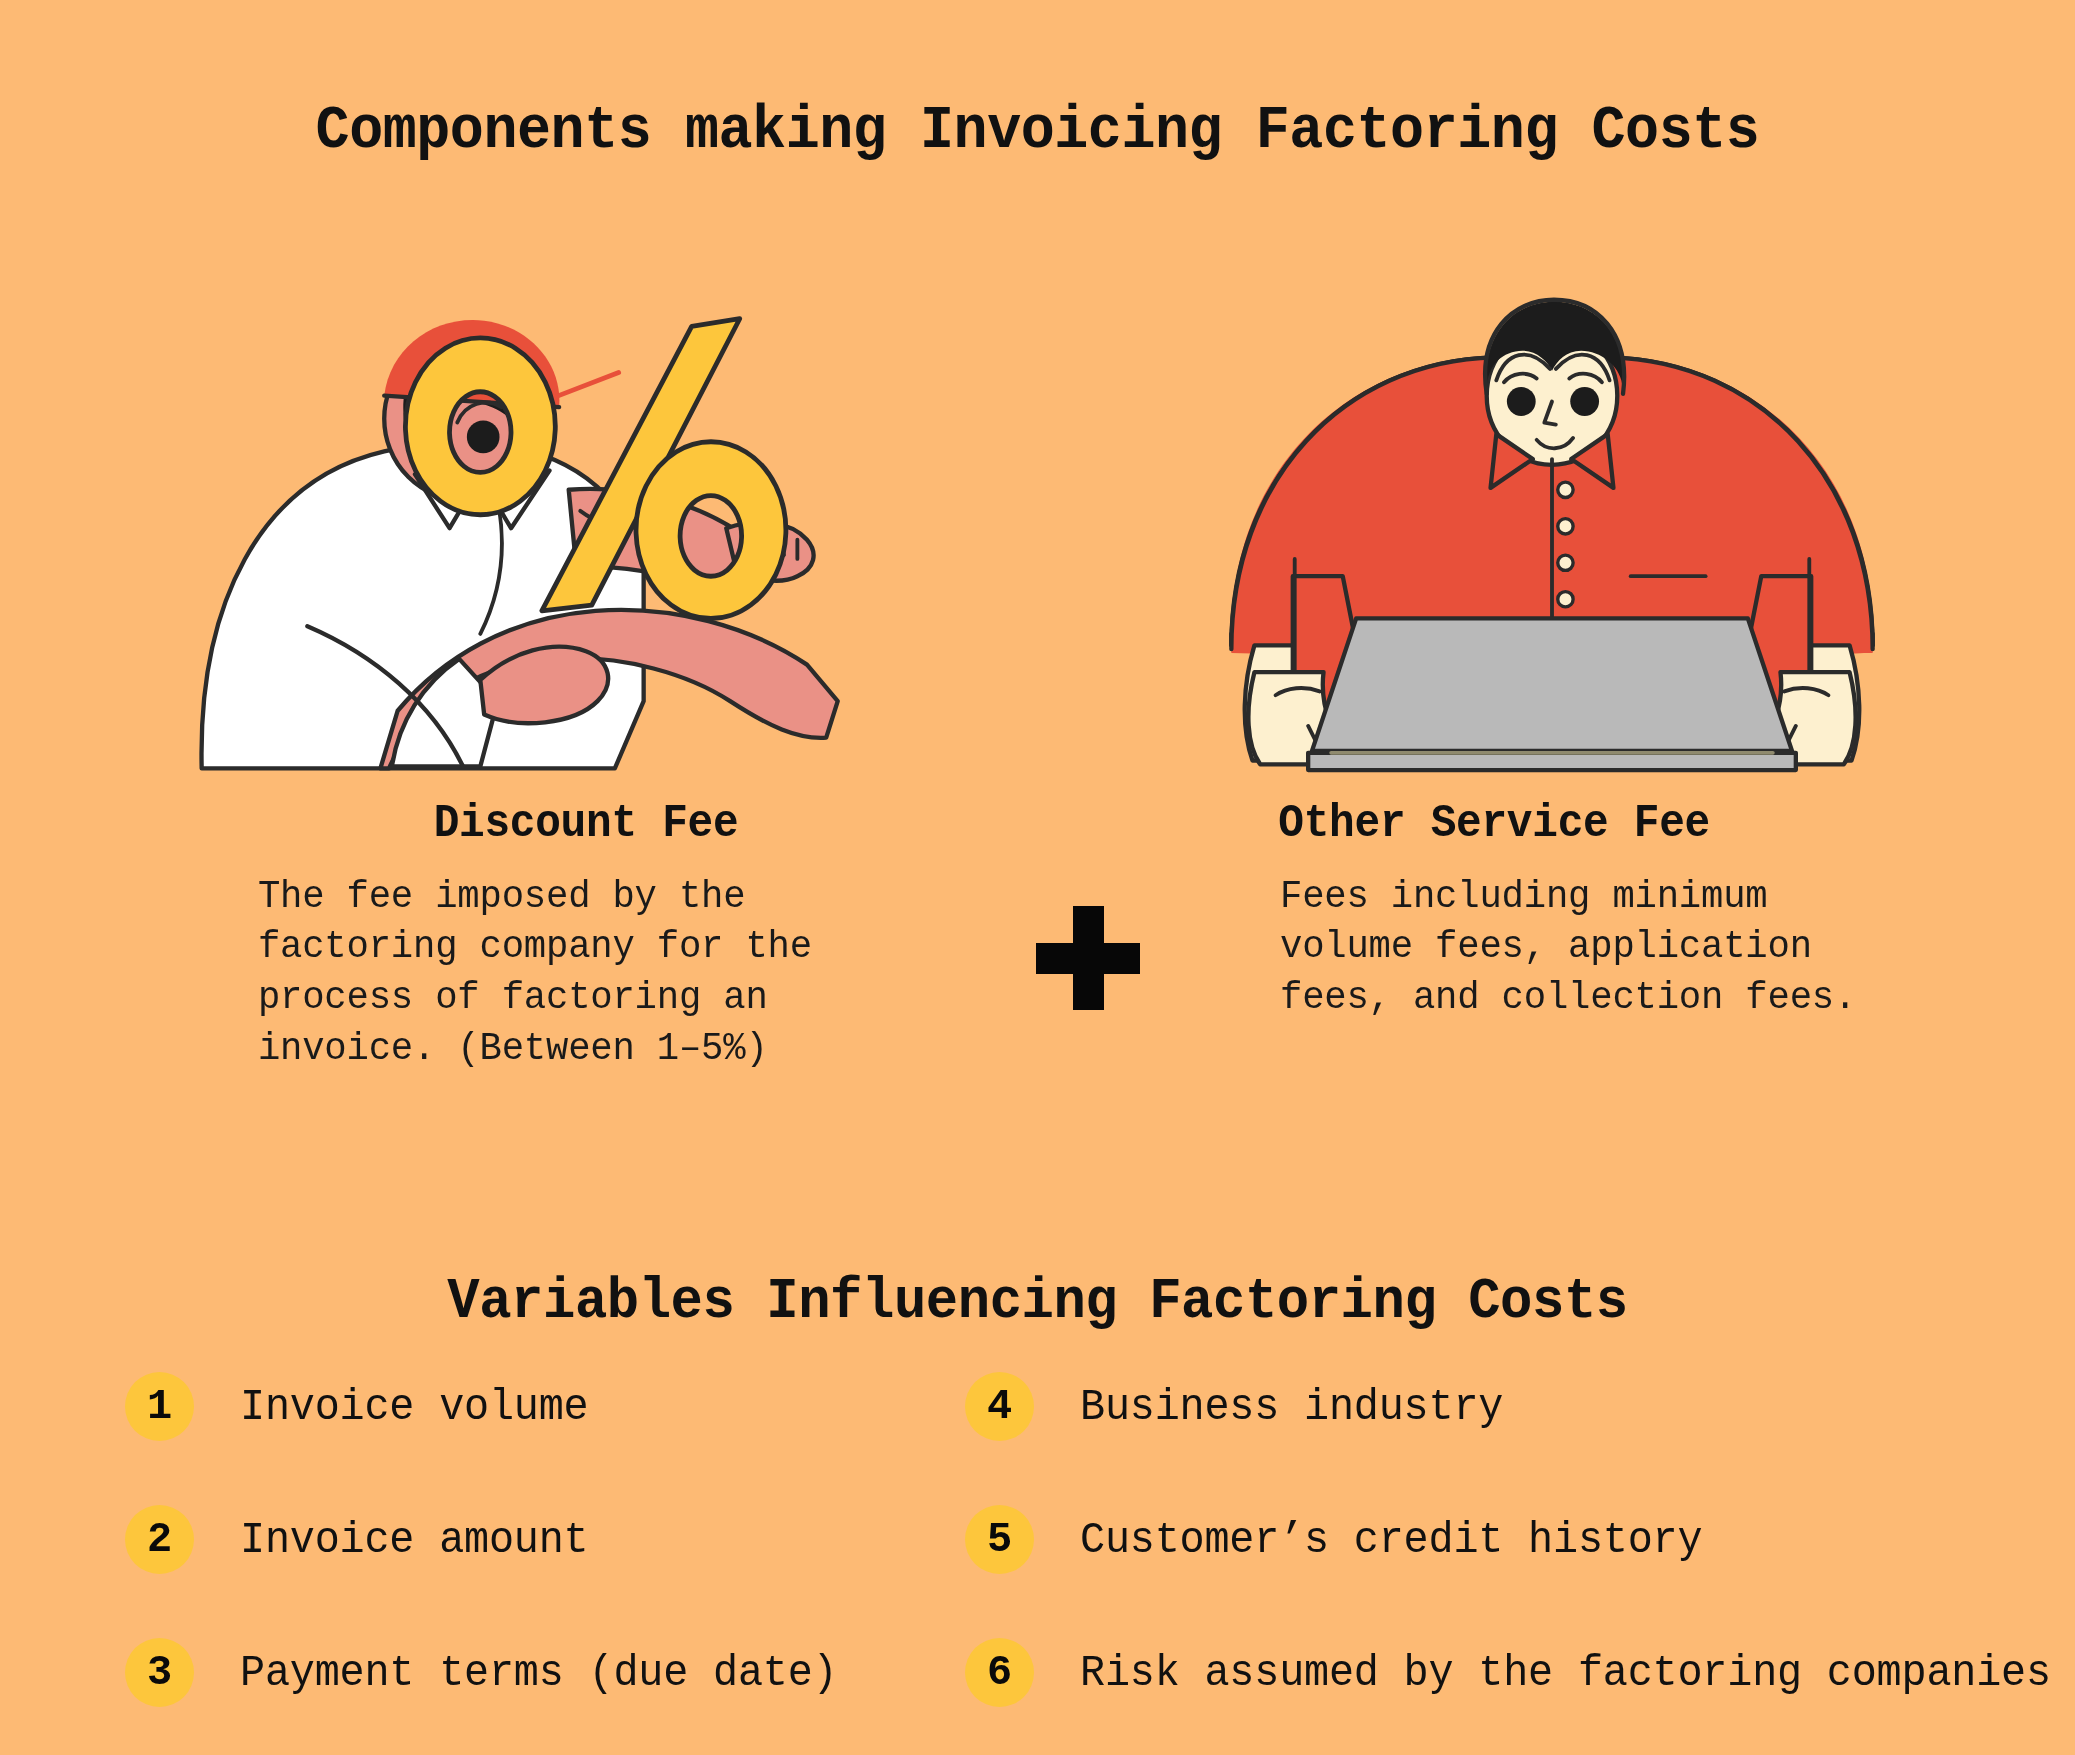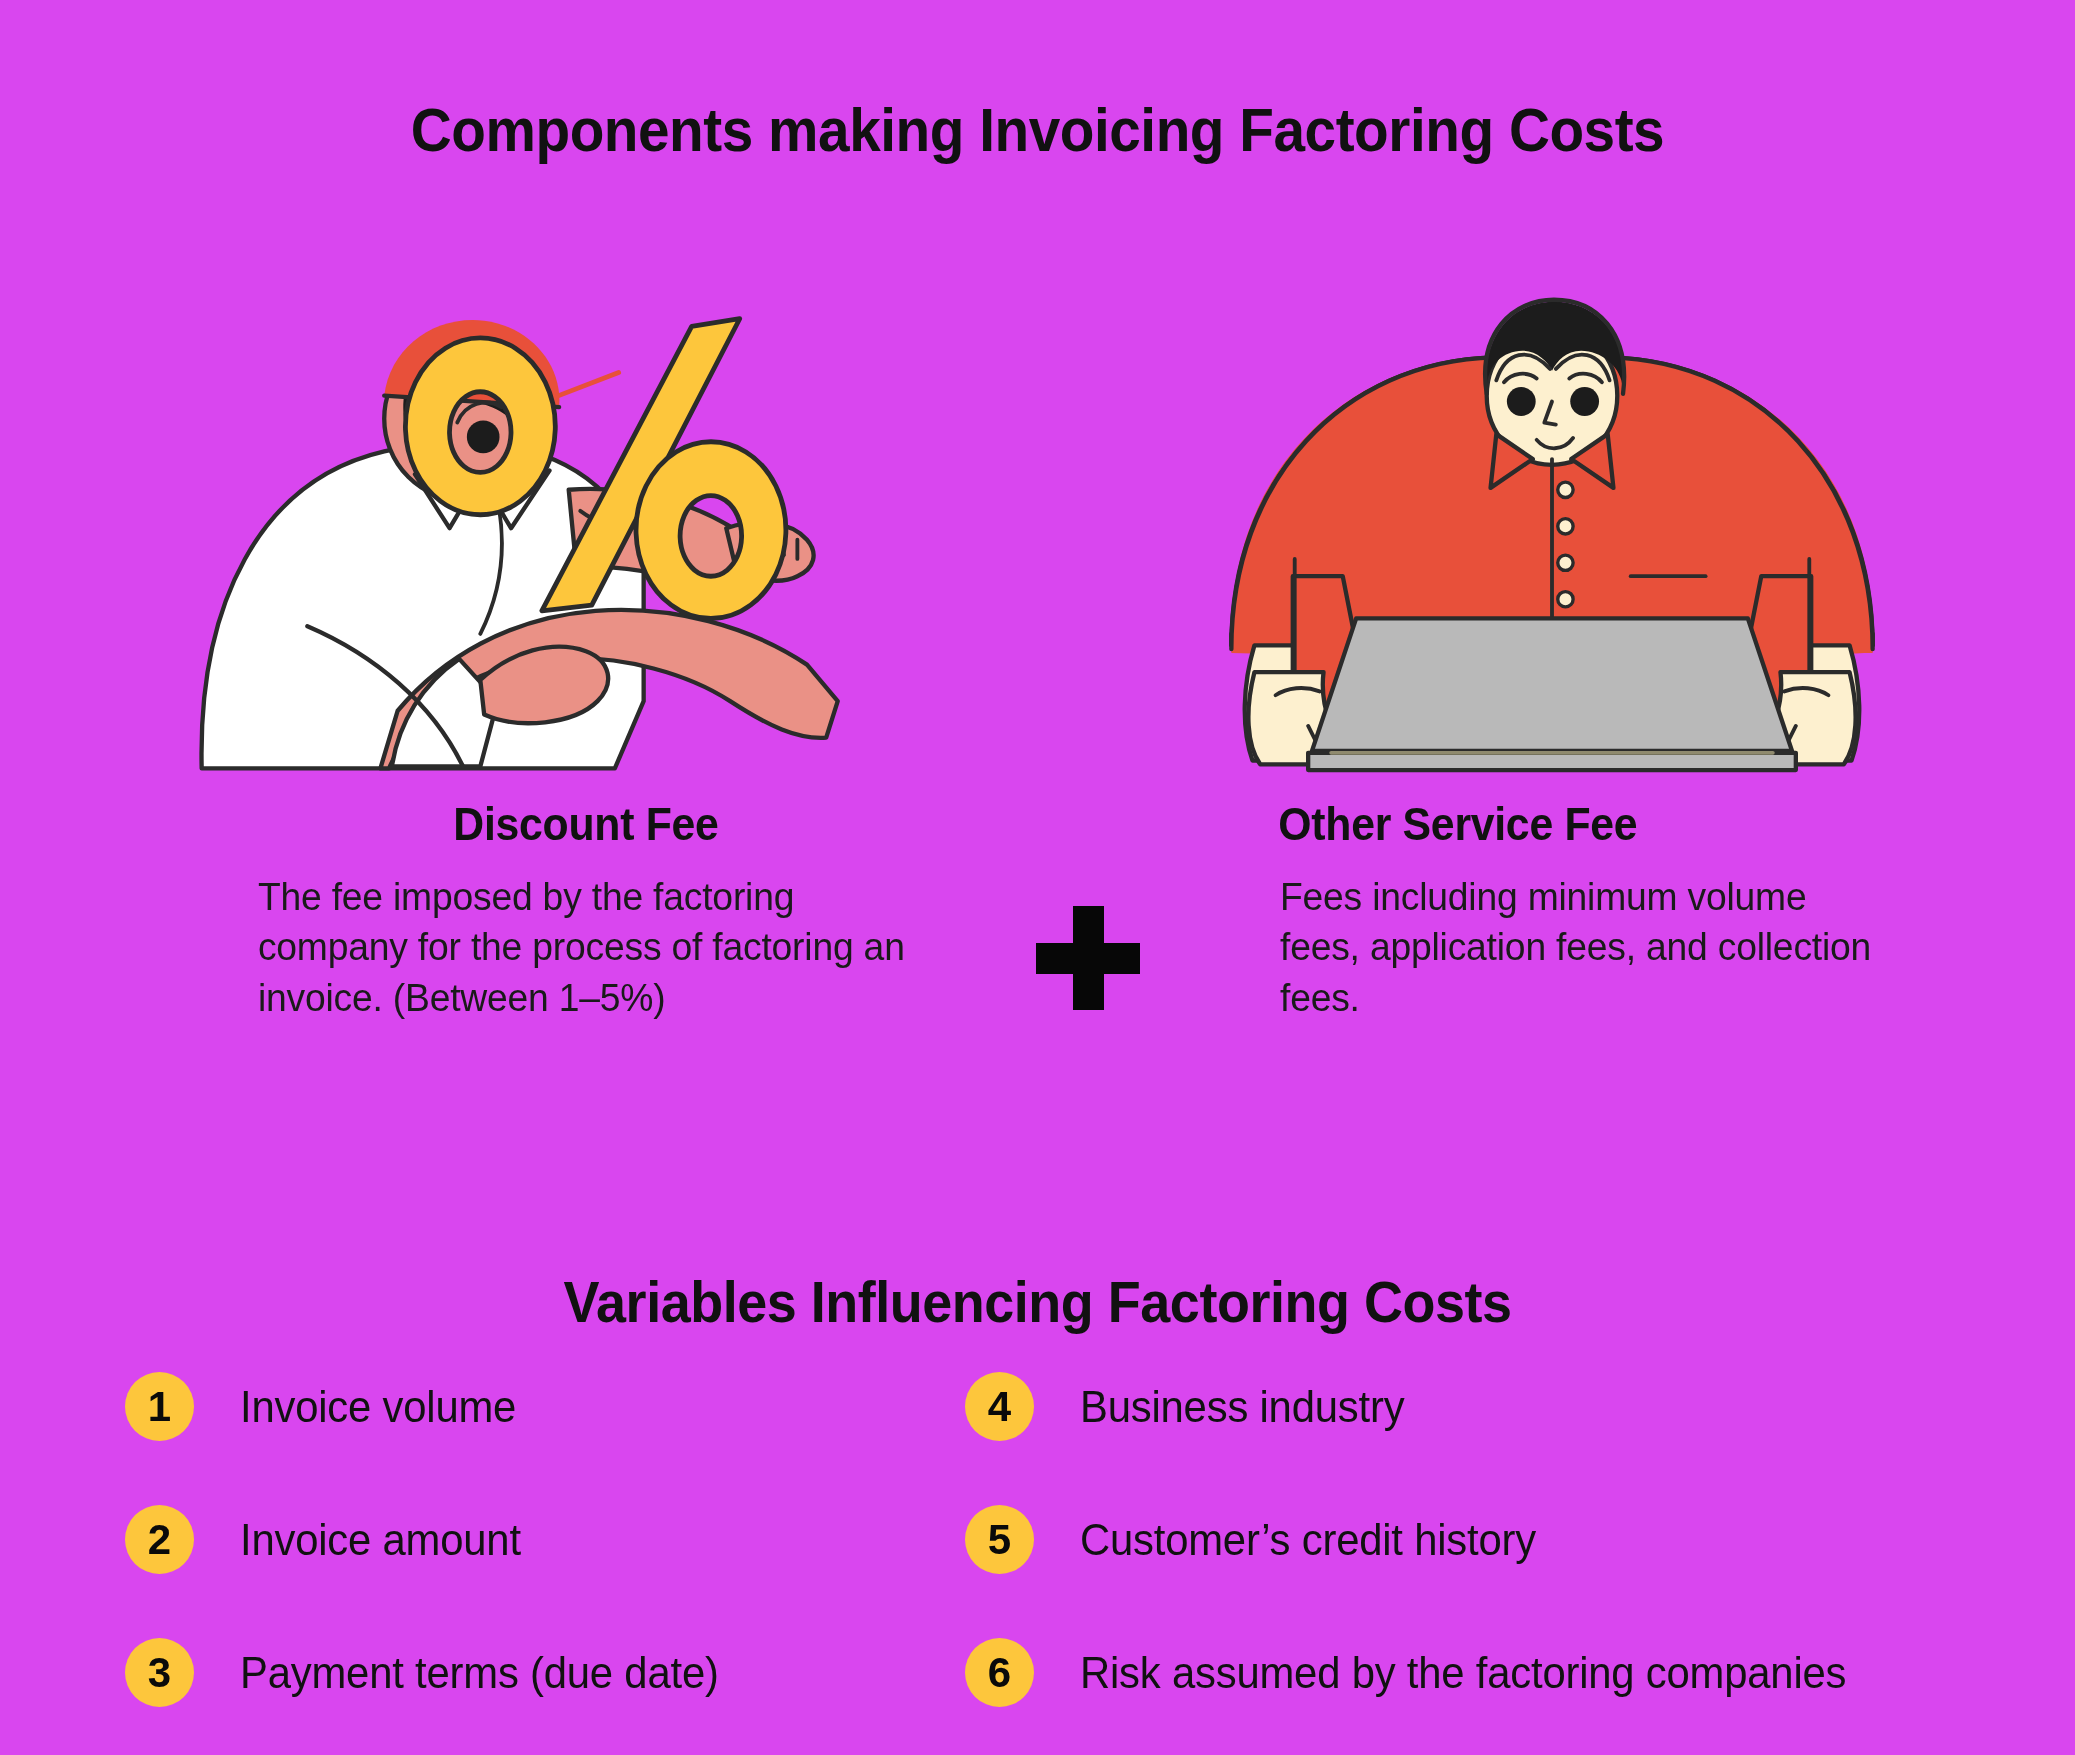--- a/index.html
+++ b/index.html
@@ -11,21 +11,22 @@
     height: 1755px;
     background: #e4f0f0;
     font-family: "Liberation Sans", sans-serif;
     overflow: hidden;
     position: relative;
     -webkit-font-smoothing: antialiased;
   }
   .page {
     position: absolute;
     inset: 0;
-    background: #d946ef;
+    background: #fdba74;
+    font-family: Liberation Mono, monospace;
   }
 
   
   .main-title {
     position: absolute;
     top: 56px;
     left: 0;
     width: 2075px;
     text-align: center;
     font-size: 61px;

